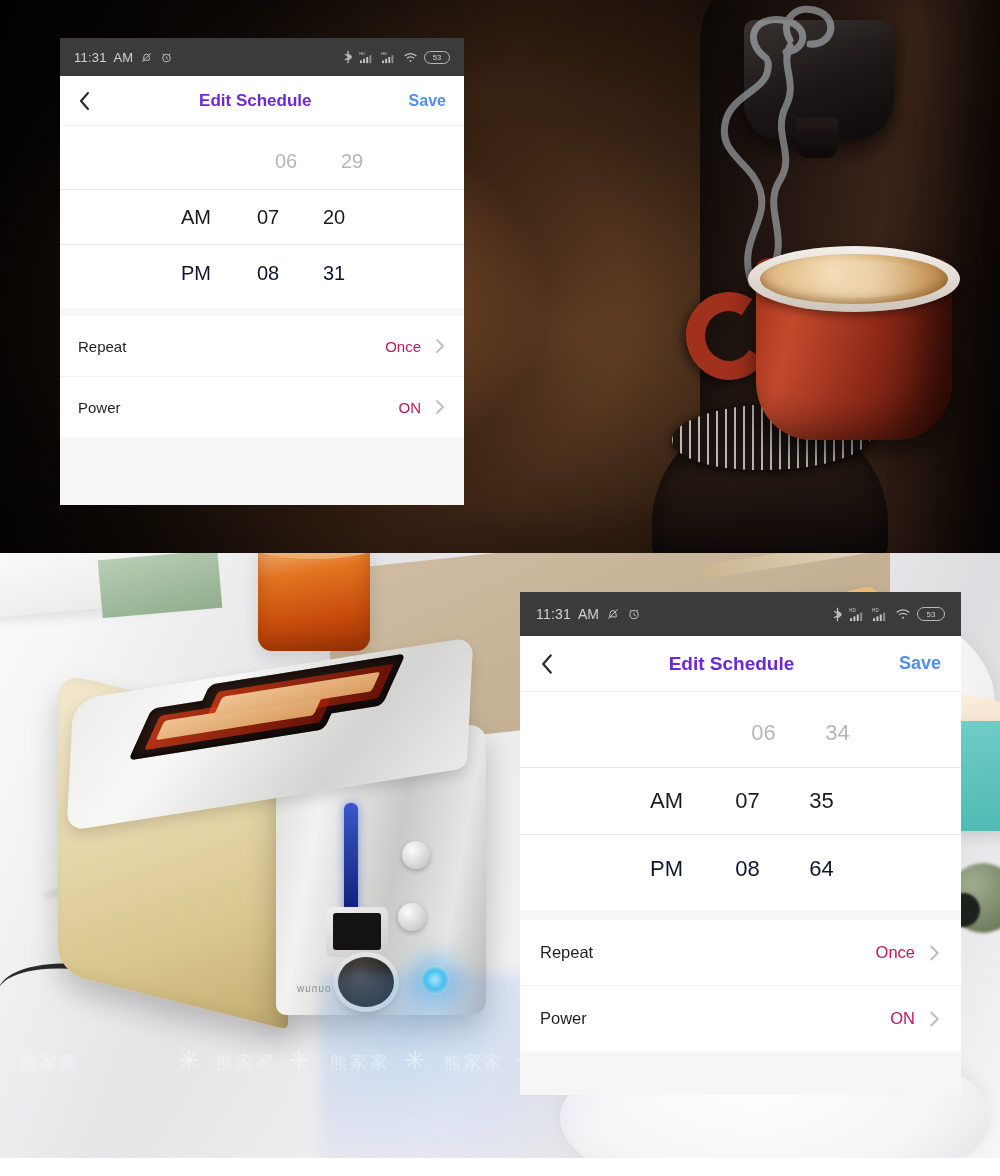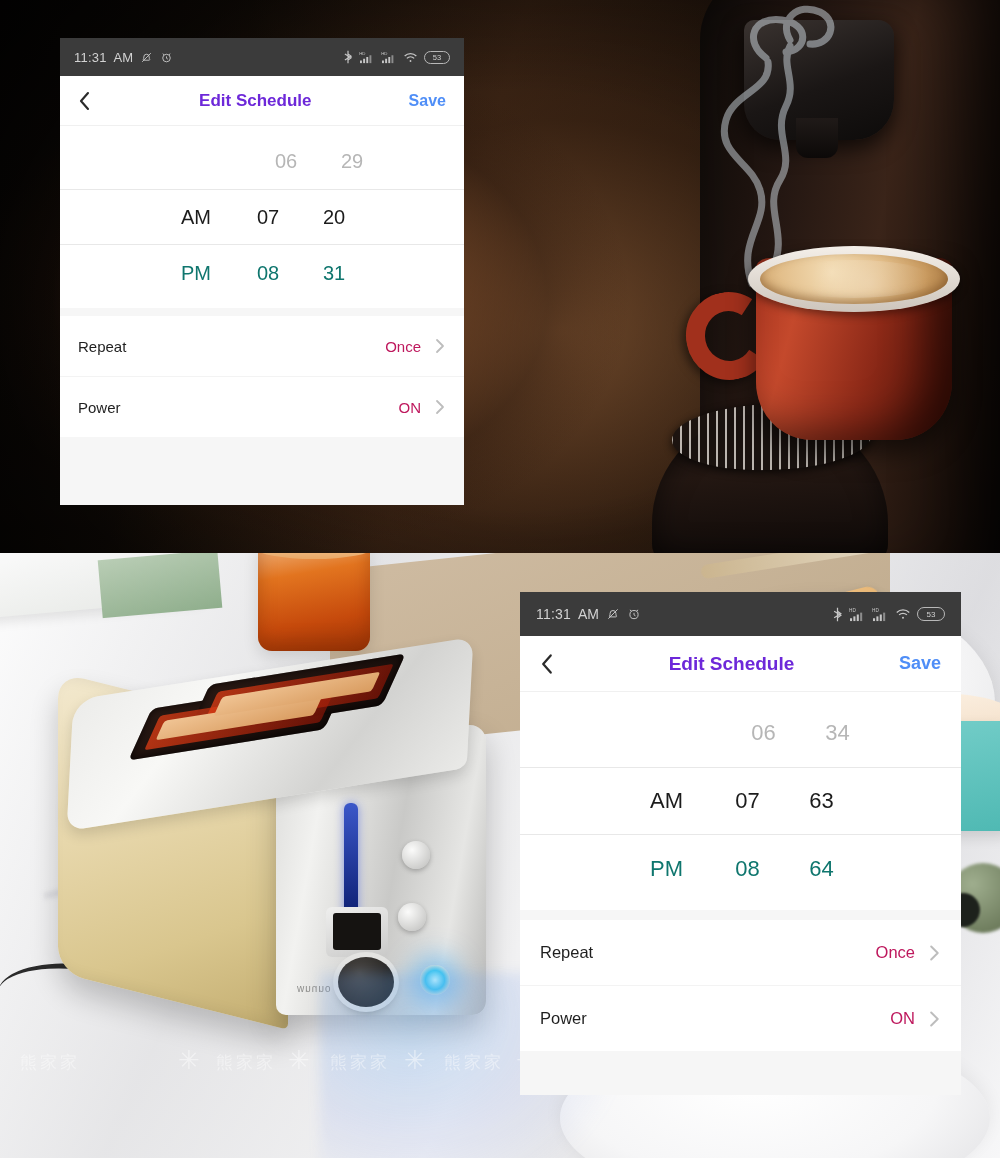--- a/index.html
+++ b/index.html
@@ -341,21 +341,21 @@
   .pcol{ text-align:center; }
   .pcol.mer{ width:82px; }
   .pcol.hr{ width:62px; }
   .pcol.min{ width:70px; }
   .phone-bot .pcol.mer{ width:92px; }
   .phone-bot .pcol.hr{ width:70px; }
   .phone-bot .pcol.min{ width:78px; }
   .pcol-spacer{ width:118px; }
   .phone-bot .pcol-spacer{ width:124px; }
   .p-dim{ color:#b6b6b6; }
-  .p-dim2{ color:#0f766e; }
+  .p-dim2{ color:#0f172a; }
   .p-act{ color:#1c1c1c; }
   .phone-top .picker-row span{ font-size:20px; }
   .phone-bot .picker-row span{ font-size:22px; }
 
   .gap{ background:#f6f6f6; width:100%; }
   .phone-top .gap{ height:8px; }
   .phone-bot .gap{ height:10px; }
 
   .listrow{
     display:flex; align-items:center; justify-content:space-between;
@@ -626,21 +626,21 @@
 
       <div class="picker">
         <div class="picker-row">
           <div class="pcol-spacer"></div>
           <div class="pcol hr"><span class="p-dim">06</span></div>
           <div class="pcol min"><span class="p-dim">34</span></div>
         </div>
         <div class="picker-row sel">
           <div class="pcol mer"><span class="p-act">AM</span></div>
           <div class="pcol hr"><span class="p-act">07</span></div>
-          <div class="pcol min"><span class="p-act">63</span></div>
+          <div class="pcol min"><span class="p-act">35</span></div>
         </div>
         <div class="picker-row">
           <div class="pcol mer"><span class="p-dim2">PM</span></div>
           <div class="pcol hr"><span class="p-dim2">08</span></div>
           <div class="pcol min"><span class="p-dim2">64</span></div>
         </div>
       </div>
 
       <div class="gap"></div>
 

